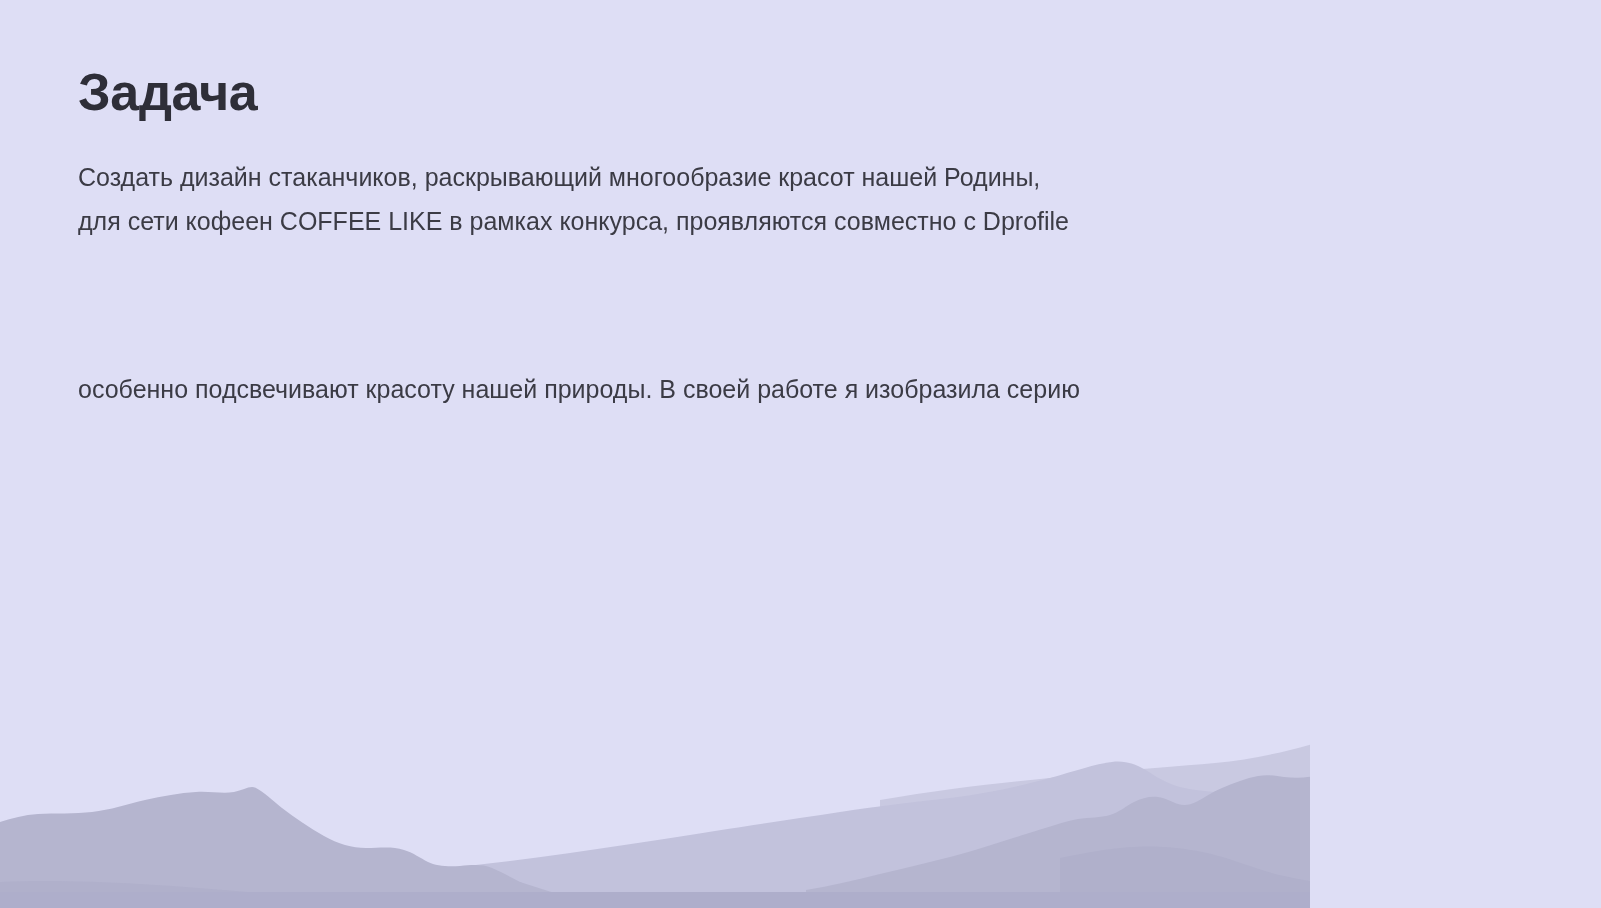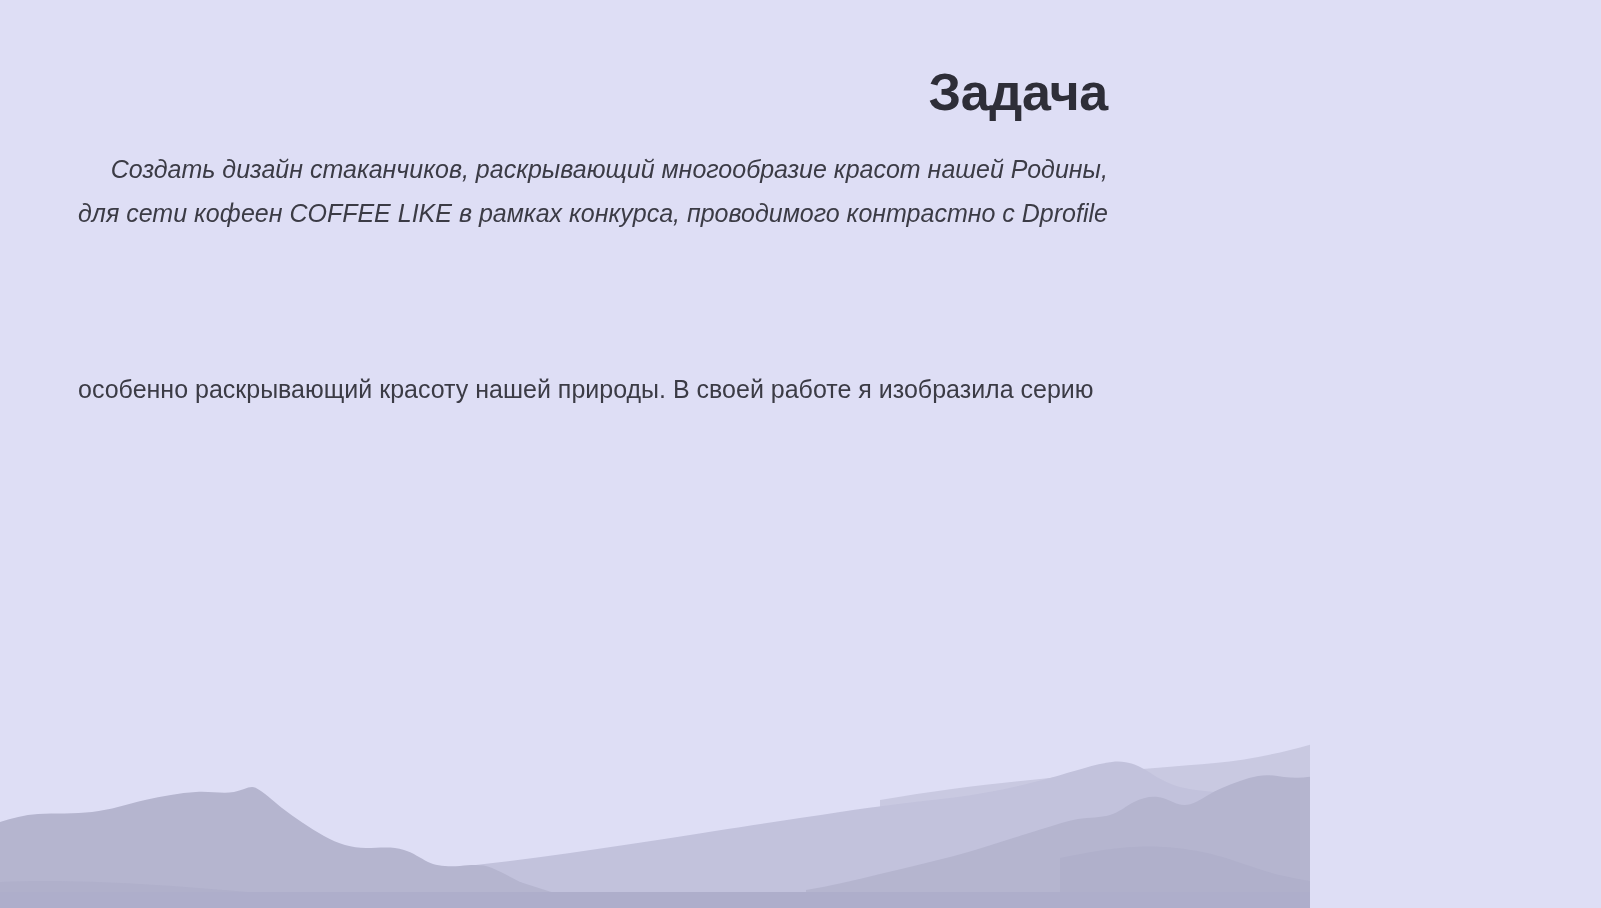--- a/index.html
+++ b/index.html
@@ -16,21 +16,20 @@
     font-family: "Liberation Sans", "DejaVu Sans", sans-serif;
     -webkit-font-smoothing: antialiased;
   }
 
   .page {
     position: relative;
     width: 1310px;
     height: 908px;
     background: #dedef5;
     overflow: hidden;
-    text-align: right;
   }
 
   
   .scenery {
     position: absolute;
     left: 0;
     bottom: 0;
     width: 1601px;
     height: 230px;
     z-index: 0;
@@ -69,21 +68,21 @@
 
   p.body-text {
     margin: 0;
     font-size: 25px;
     font-weight: 400;
     line-height: 44px;
     color: #3b3b45;
     white-space: nowrap;
   }
 
-  .section-task p.body-text  { margin-top: 24px; font-style: italic; }
+  .section-task p.body-text  { margin-top: 32px; }
   .section-idea p.body-text  { margin-top: 29px; }
 
   .body-line { display: block; }
 </style>
 </head>
 <body>
 
 <div class="page">
 
   <div class="scenery">
@@ -194,24 +193,24 @@
       <rect x="0" y="214" width="1601" height="16" fill="#aeaecb"></rect>
     </svg>
   </div>
 
   <div class="content">
 
     <section class="section section-task">
       <h1 class="heading">Задача</h1>
       <p class="body-text">
         <span class="body-line">Создать дизайн стаканчиков, раскрывающий многообразие красот нашей Родины,</span>
-        <span class="body-line">для сети кофеен COFFEE LIKE в рамках конкурса, проводимого контрастно с Dprofile</span>
+        <span class="body-line">для сети кофеен COFFEE LIKE в рамках конкурса, проявляются совместно с Dprofile</span>
       </p>
     </section>
 
     <section class="section section-idea">
       <p class="body-text">
-        <span class="body-line">особенно раскрывающий красоту нашей природы. В своей работе я изобразила серию</span>
+        <span class="body-line">особенно подсвечивают красоту нашей природы. В своей работе я изобразила серию</span>
       </p>
     </section>
 
   </div>
 </div>
 
 </body></html>

